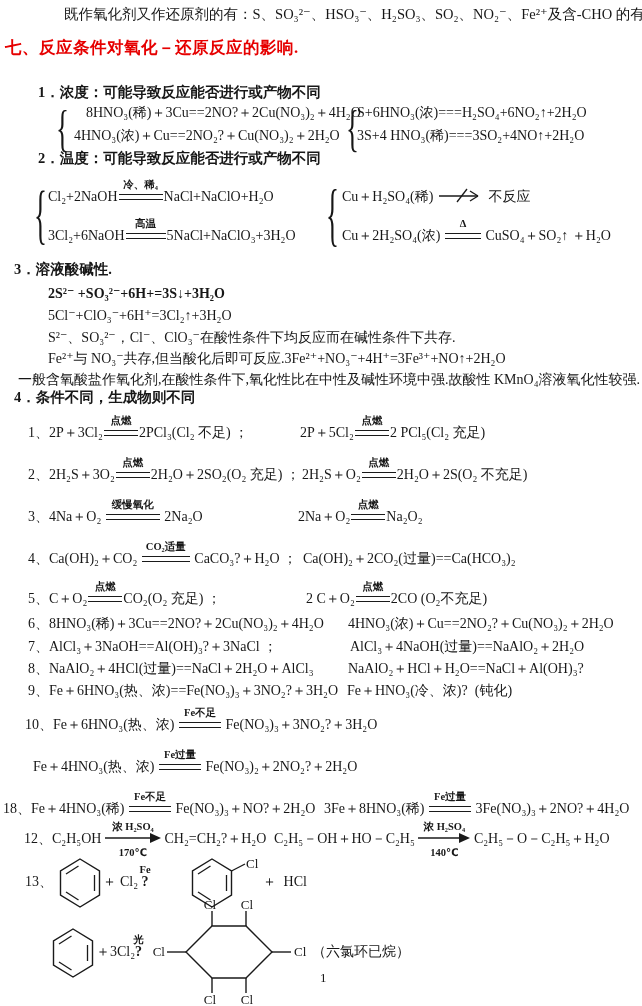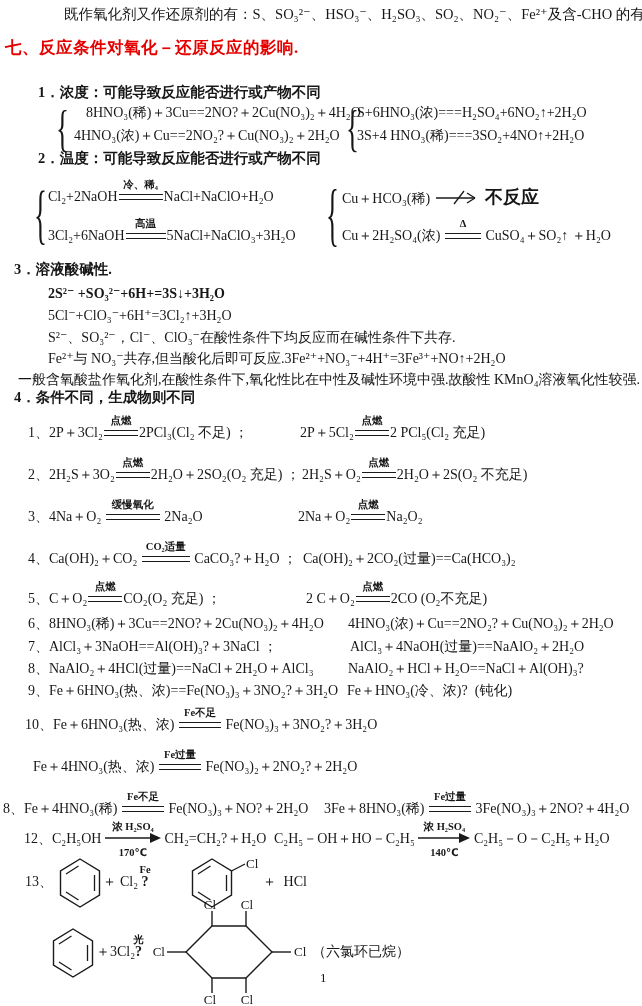--- a/index.html
+++ b/index.html
@@ -6,21 +6,21 @@
   body{
     width:642px;height:1006px;position:relative;background:#ffffff;
     font-family:"Liberation Serif","DejaVu Sans",serif;
     color:#171717;font-size:14px;overflow:hidden;
   }
   .abs{position:absolute;white-space:pre;line-height:1.2;}
   .bold{font-weight:bold;}
   .heading{font-size:16.5px;font-weight:bold;letter-spacing:0.5px;}
   .line{position:absolute;white-space:pre;line-height:1.25;}
   .t{white-space:pre;}
-  .big{font-size:18px;font-weight:bold;}
+  .big{font-size:14px;font-weight:normal;}
   .stack{display:inline-block;position:relative;text-align:right;vertical-align:baseline;font-weight:bold;}
   .stack .over{
     position:absolute;bottom:calc(100% - 2px);left:50%;transform:translateX(-50%);
     font-size:10.5px;line-height:1.05;white-space:pre;
   }
   .stack .under{
     position:absolute;top:calc(100% - 1px);left:50%;transform:translateX(-50%);
     font-size:10.5px;line-height:1.05;white-space:pre;
   }
   .dbl{
@@ -57,21 +57,21 @@
     <div class="line" style="left: 56px; top: 102px;"><span class="brace" style="transform: scale(0.9, 1.71429);">{</span></div>
     <div class="line" style="left: 74px; top: 104px; margin-left: 12px;"><span class="t">8HNO₃(稀)＋3Cu==2NO?＋2Cu(NO₃)₂＋4H₂O</span></div>
     <div class="line" style="left: 74px; top: 127px;"><span class="t">4HNO₃(浓)＋Cu==2NO₂?＋Cu(NO₃)₂＋2H₂O</span></div>
     <div class="line" style="left: 346px; top: 102px;"><span class="brace" style="transform: scale(0.9, 1.71429);">{</span></div>
     <div class="line" style="left: 357px; top: 104px;"><span class="t">S+6HNO₃(浓)===H₂SO₄+6NO₂↑+2H₂O</span></div>
     <div class="line" style="left: 357px; top: 127px;"><span class="t">3S+4 HNO₃(稀)===3SO₂+4NO↑+2H₂O</span></div>
     <div class="line" style="left: 34px; top: 181px;"><span class="brace" style="transform: scale(0.9, 2.21429);">{</span></div>
     <div class="line" style="left: 48px; top: 188px;"><span class="t">Cl₂+2NaOH</span><span class="stack"><span class="over">冷、稀₄</span><span class="dbl" style="width: 44px;"></span></span><span class="t">NaCl+NaClO+H₂O</span></div>
     <div class="line" style="left: 48px; top: 227px;"><span class="t">3Cl₂+6NaOH</span><span class="stack"><span class="over">高温</span><span class="dbl" style="width: 40px;"></span></span><span class="t">5NaCl+NaClO₃+3H₂O</span></div>
     <div class="line" style="left: 326px; top: 179px;"><span class="brace" style="transform: scale(0.9, 2.35714);">{</span></div>
-    <div class="line" style="left: 342px; top: 186px;"><span class="t">Cu＋HCO₃(稀) </span><svg width="48" height="18" viewBox="0 0 48 18" style="vertical-align:-3px">
+    <div class="line" style="left: 342px; top: 186px;"><span class="t">Cu＋H₂SO₄(稀) </span><svg width="48" height="18" viewBox="0 0 48 18" style="vertical-align:-3px">
         <line x1="2" y1="10" x2="41" y2="10" stroke="#1a1a1a" stroke-width="1.4"></line>
         <line x1="33" y1="5" x2="41" y2="10" stroke="#1a1a1a" stroke-width="1.4"></line>
         <line x1="33" y1="15" x2="41" y2="10" stroke="#1a1a1a" stroke-width="1.4"></line>
         <line x1="20" y1="16" x2="30" y2="3" stroke="#1a1a1a" stroke-width="1.3"></line>
       </svg><span class="t"> </span><span class="t big">不反应</span></div>
     <div class="line" style="left: 342px; top: 227px;"><span class="t">Cu＋2H₂SO₄(浓) </span><span class="stack"><span class="over">Δ</span><span class="dbl" style="width: 36px;"></span></span><span class="t"> CuSO₄＋SO₂↑ ＋H₂O</span></div>
     <div class="line" style="left: 48px; top: 285px; font-weight: bold;"><span class="t">2S²⁻ +SO₃²⁻+6H+=3S↓+3H₂O</span></div>
     <div class="line" style="left: 48px; top: 307px;"><span class="t">5Cl⁻+ClO₃⁻+6H⁺=3Cl₂↑+3H₂O</span></div>
     <div class="line" style="left: 48px; top: 329px;"><span class="t">S²⁻、SO₃²⁻，Cl⁻、ClO₃⁻在酸性条件下均反应而在碱性条件下共存.</span></div>
     <div class="line" style="left: 48px; top: 350px;"><span class="t">Fe²⁺与 NO₃⁻共存,但当酸化后即可反应.3Fe²⁺+NO₃⁻+4H⁺=3Fe³⁺+NO↑+2H₂O</span></div>
@@ -89,21 +89,21 @@
     <div class="line" style="left: 28px; top: 615px;"><span class="t">6、8HNO₃(稀)＋3Cu==2NO?＋2Cu(NO₃)₂＋4H₂O</span></div>
     <div class="line" style="left: 348px; top: 615px;"><span class="t">4HNO₃(浓)＋Cu==2NO₂?＋Cu(NO₃)₂＋2H₂O</span></div>
     <div class="line" style="left: 28px; top: 638px;"><span class="t">7、AlCl₃＋3NaOH==Al(OH)₃?＋3NaCl ；</span></div>
     <div class="line" style="left: 350px; top: 638px;"><span class="t">AlCl₃＋4NaOH(过量)==NaAlO₂＋2H₂O</span></div>
     <div class="line" style="left: 28px; top: 660px;"><span class="t">8、NaAlO₂＋4HCl(过量)==NaCl＋2H₂O＋AlCl₃</span></div>
     <div class="line" style="left: 348px; top: 660px;"><span class="t">NaAlO₂＋HCl＋H₂O==NaCl＋Al(OH)₃?</span></div>
     <div class="line" style="left: 28px; top: 682px;"><span class="t">9、Fe＋6HNO₃(热、浓)==Fe(NO₃)₃＋3NO₂?＋3H₂O</span></div>
     <div class="line" style="left: 347px; top: 682px;"><span class="t">Fe＋HNO₃(冷、浓)?  (钝化)</span></div>
     <div class="line" style="left: 25px; top: 716px;"><span class="t">10、Fe＋6HNO₃(热、浓) </span><span class="stack"><span class="over">Fe不足</span><span class="dbl" style="width: 42px;"></span></span><span class="t"> Fe(NO₃)₃＋3NO₂?＋3H₂O</span></div>
     <div class="line" style="left: 33px; top: 758px;"><span class="t">Fe＋4HNO₃(热、浓) </span><span class="stack"><span class="over">Fe过量</span><span class="dbl" style="width: 42px;"></span></span><span class="t"> Fe(NO₃)₂＋2NO₂?＋2H₂O</span></div>
-    <div class="line" style="left: 3px; top: 800px;"><span class="t">8、Fe＋4HNO₃(稀) </span><span class="stack"><span class="over">Fe不足</span><span class="dbl" style="width: 42px;"></span></span><span class="t"> Fe(NO₃)₃＋NO?＋2H₂O</span></div>
+    <div class="line" style="left: 3px; top: 800px;"><span class="t">18、Fe＋4HNO₃(稀) </span><span class="stack"><span class="over">Fe不足</span><span class="dbl" style="width: 42px;"></span></span><span class="t"> Fe(NO₃)₃＋NO?＋2H₂O</span></div>
     <div class="line" style="left: 324px; top: 800px;"><span class="t">3Fe＋8HNO₃(稀) </span><span class="stack"><span class="over">Fe过量</span><span class="dbl" style="width: 42px;"></span></span><span class="t"> 3Fe(NO₃)₃＋2NO?＋4H₂O</span></div>
     <div class="line" style="left: 24px; top: 830px;"><span class="t">12、C₂H₅OH </span><span class="stack"><span class="over">浓 H₂SO₄</span><svg width="56" height="12" viewBox="0 0 56 12">
           <line x1="0" y1="7" x2="47" y2="7" stroke="#1a1a1a" stroke-width="1.6"></line>
           <polygon points="45,2 56,7 45,12" fill="#1a1a1a"></polygon>
         </svg><span class="under">170℃</span></span><span class="t"> CH₂=CH₂?＋H₂O</span></div>
     <div class="line" style="left: 274px; top: 830px;"><span class="t">C₂H₅－OH＋HO－C₂H₅ </span><span class="stack"><span class="over">浓 H₂SO₄</span><svg width="52" height="12" viewBox="0 0 52 12">
           <line x1="0" y1="7" x2="43" y2="7" stroke="#1a1a1a" stroke-width="1.6"></line>
           <polygon points="41,2 52,7 41,12" fill="#1a1a1a"></polygon>
         </svg><span class="under">140℃</span></span><span class="t"> C₂H₅－O－C₂H₅＋H₂O</span></div>
     <div class="line vmid" style="left: 25px; top: 856px;"><span class="t">13、 </span><svg width="46" height="52" viewBox="0 0 46 52">

